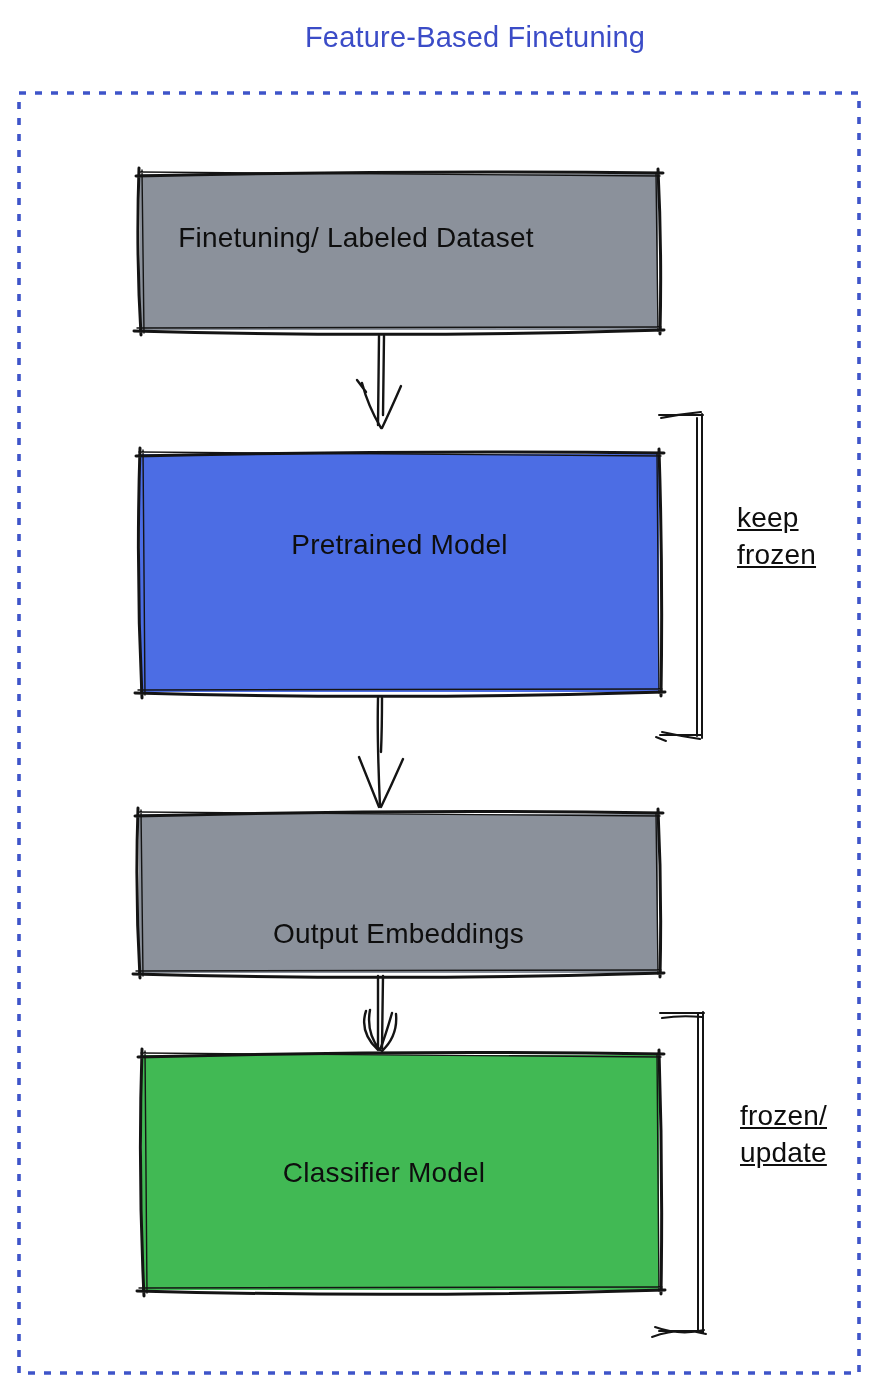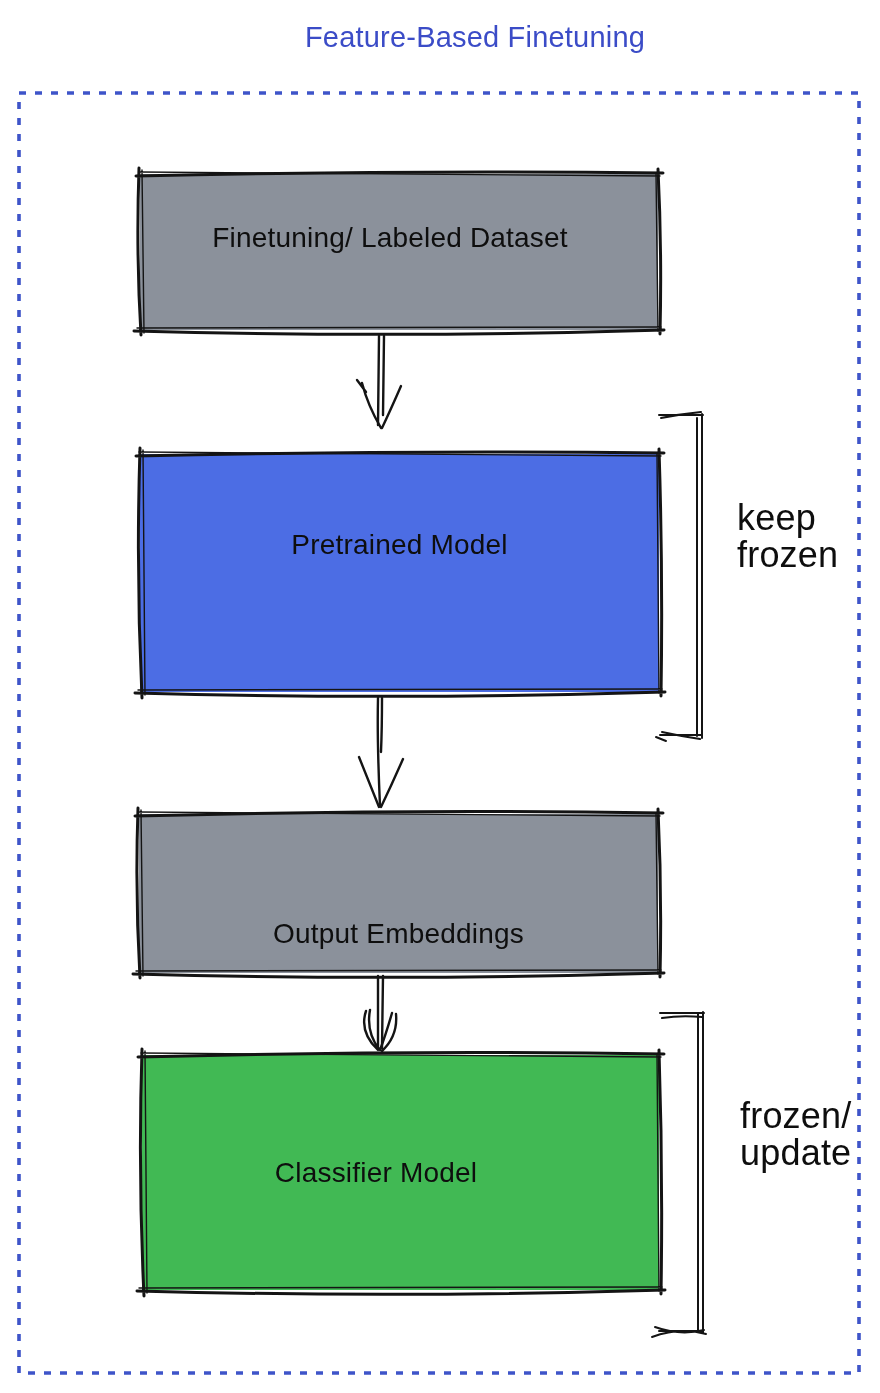--- a/index.html
+++ b/index.html
@@ -11,26 +11,26 @@
   .abs { position:absolute; }
   #diagram-svg { left:0; top:0; }
   #page-title {
     left:0; top:21px; width:880px; text-align:center;
     font-size:29px; letter-spacing:.2px; padding-left:30px; box-sizing:border-box;
   }
   .node-label {
     display:flex; align-items:center; justify-content:center;
     font-size:28px; letter-spacing:.2px; pointer-events:none;
   }
-  #node-label-dataset   { left:154px; top:172px; width:522px; height:160px; transform:translateY(-14px); padding-right:50px; box-sizing:border-box; }
+  #node-label-dataset   { left:120px; top:172px; width:522px; height:160px; transform:translateY(-14px); padding-right:50px; box-sizing:border-box; }
   #node-label-pretrained{ left:138px; top:452px; width:523px; height:186px; }
   #node-label-embeddings{ left:137px; top:852px; width:523px; height:163px; }
-  #node-label-classifier{ left:132px; top:1053px; width:488px; height:239px; }
+  #node-label-classifier{ left:140px; top:1053px; width:488px; height:239px; }
   .annotation {
-    font-size:36px; line-height:37px; letter-spacing:.2px; width:122px;
+    font-size:28px; line-height:37px; letter-spacing:.2px; width:122px;text-decoration:underline;
   }
   #annotation-keep-frozen { left:737px; top:499px; }
   #annotation-train-update{ left:740px; top:1097px; }
 </style>
 </head>
 <body>
 
 <svg id="diagram-svg" class="abs" width="880" height="1393" viewBox="0 0 880 1393">
 
   <rect x="19" y="93" width="840" height="1280" fill="none" stroke-width="3.6" stroke-dasharray="7 9" stroke="#3e54c9"></rect>

